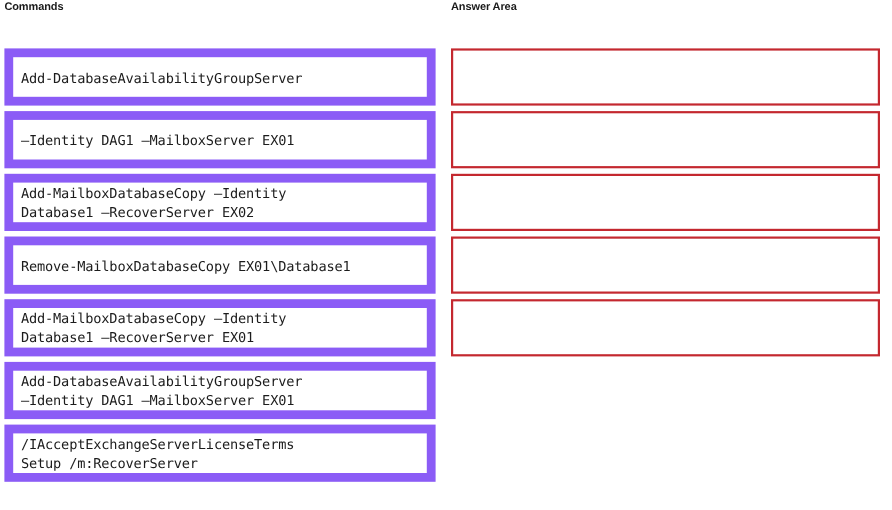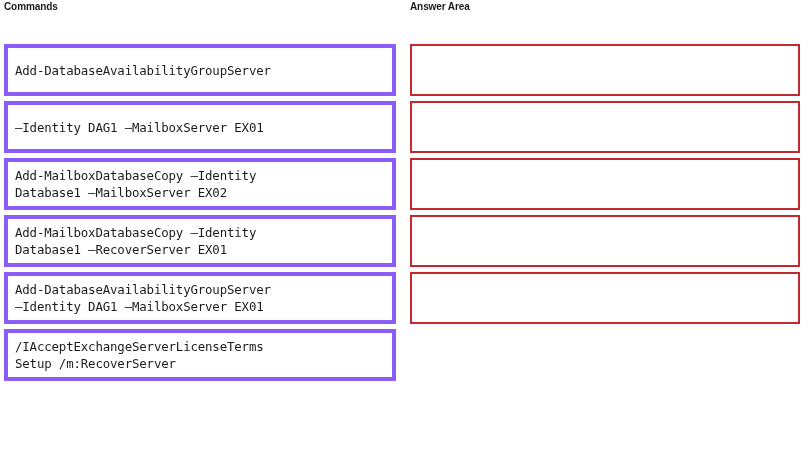--- a/index.html
+++ b/index.html
@@ -46,21 +46,21 @@
     left: 410px;
     width: 390px;
   }
 
   
   .cmd-box {
     box-sizing: border-box;
     width: 100%;
     height: 52px;
     margin-bottom: 5px;
-    border: 4px solid #8b5cf6;
+    border: 8px solid #8b5cf6;
     background: #ffffff;
     display: flex;
     flex-direction: column;
     justify-content: center;
     padding: 0 7px;
   }
   .cmd-line {
     font-family: "DejaVu Sans Mono", monospace;
     font-size: 12.4px;
     line-height: 17px;
@@ -93,23 +93,26 @@
     <div class="cmd-box">
       <span class="cmd-line">Add-DatabaseAvailabilityGroupServer</span>
     </div>
 
     <div class="cmd-box">
       <span class="cmd-line">–Identity DAG1 –MailboxServer EX01</span>
     </div>
 
     <div class="cmd-box">
       <span class="cmd-line">Add-MailboxDatabaseCopy –Identity</span>
-      <span class="cmd-line">Database1 –MailboxServer EX02</span>
+      <span class="cmd-line">Database1 –RecoverServer EX02</span>
     </div>
 
+    <div class="cmd-box">
+      <span class="cmd-line">Remove-MailboxDatabaseCopy EX01\Database1</span>
+    </div>
 
     <div class="cmd-box">
       <span class="cmd-line">Add-MailboxDatabaseCopy –Identity</span>
       <span class="cmd-line">Database1 –RecoverServer EX01</span>
     </div>
 
     <div class="cmd-box">
       <span class="cmd-line">Add-DatabaseAvailabilityGroupServer</span>
       <span class="cmd-line">–Identity DAG1 –MailboxServer EX01</span>
     </div>

